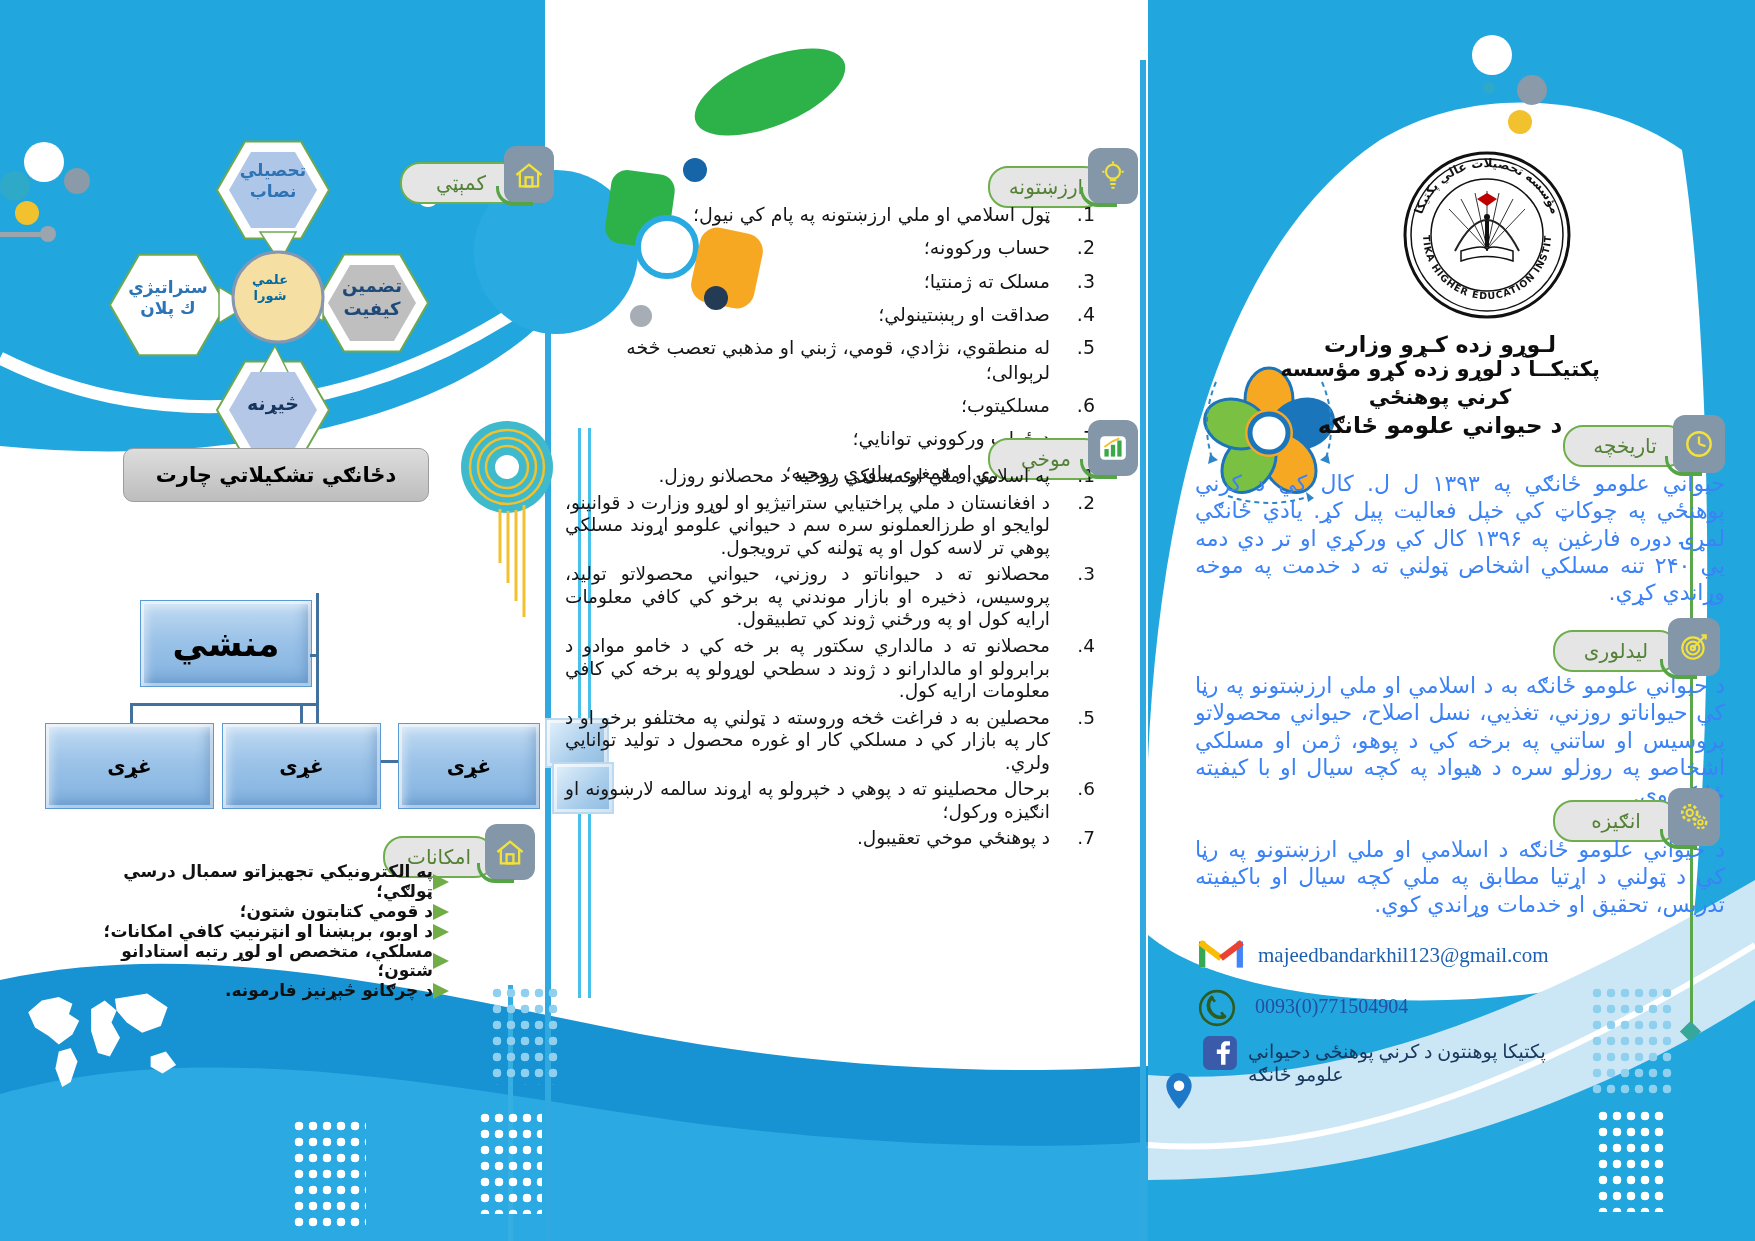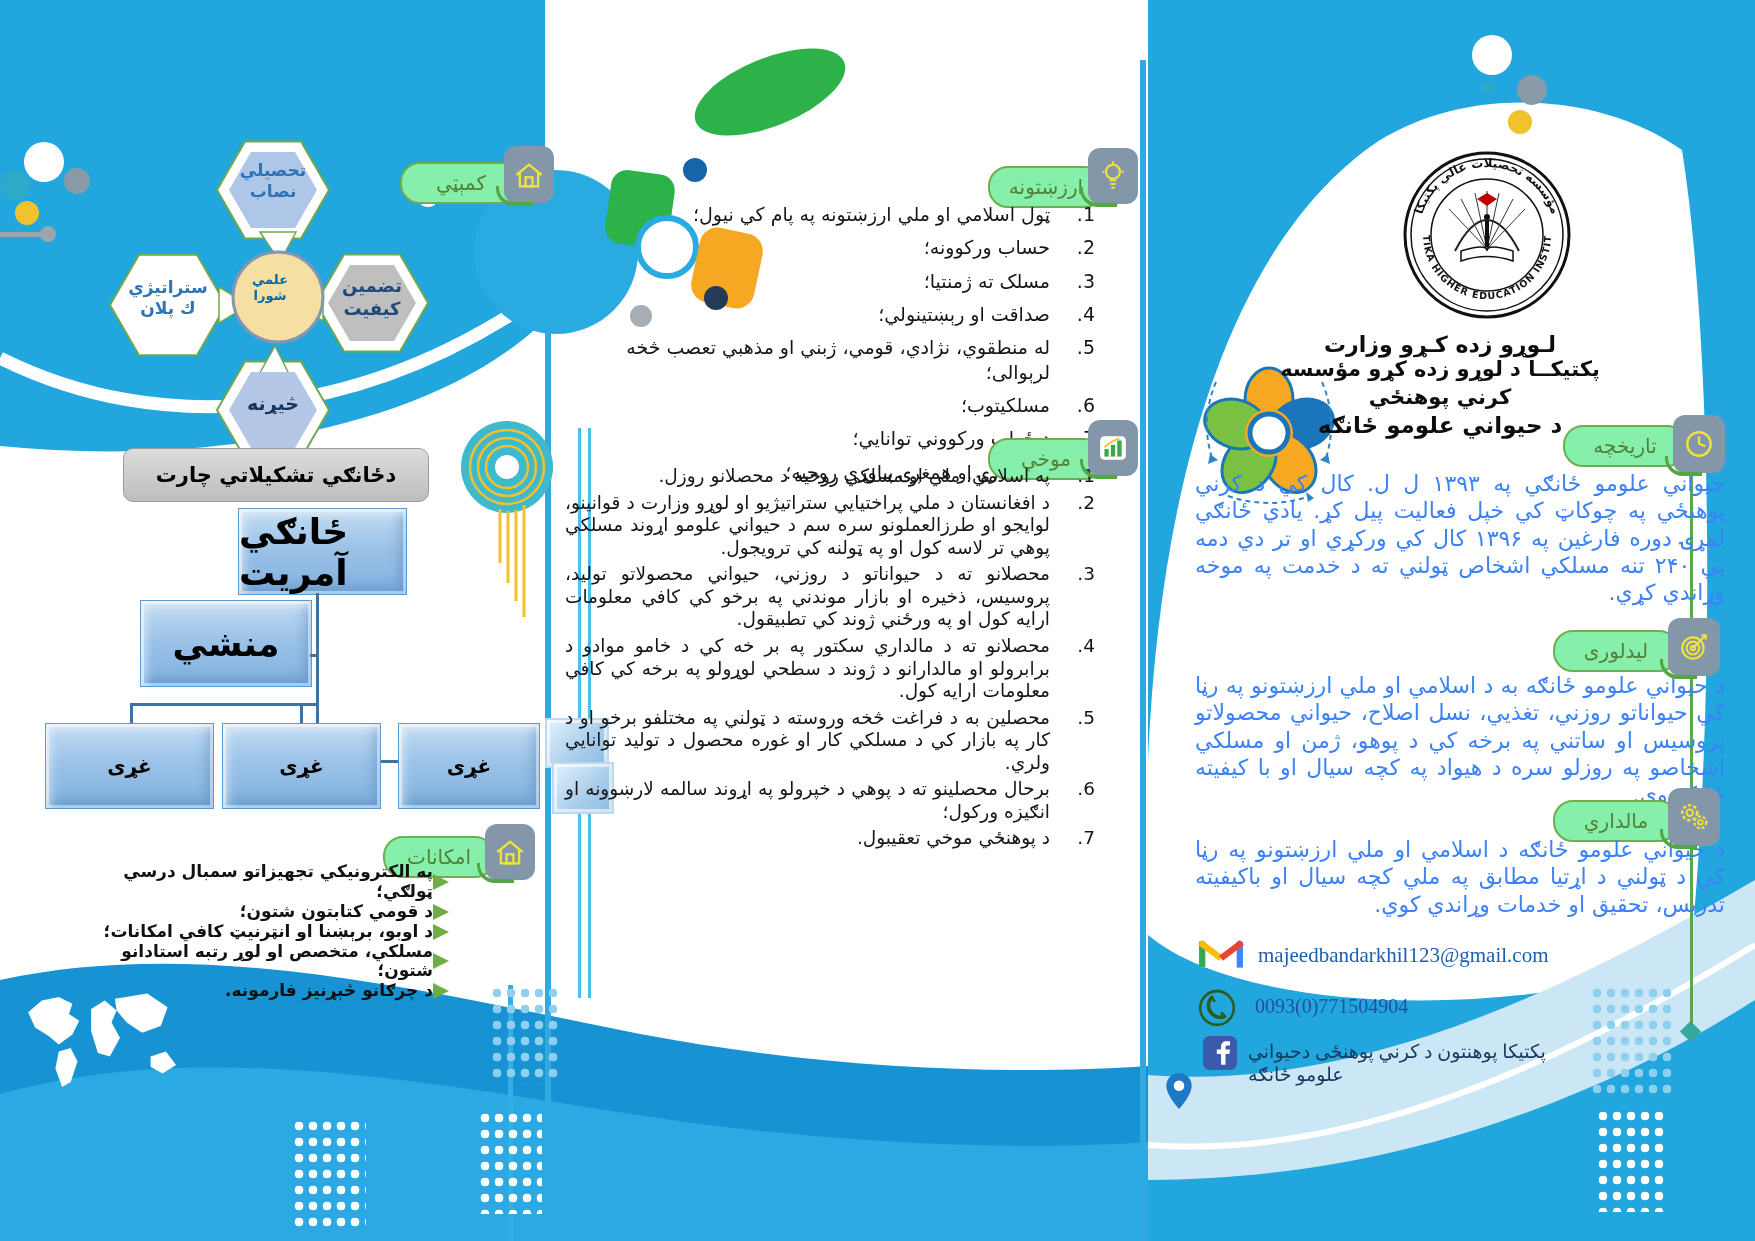--- a/index.html
+++ b/index.html
@@ -2,21 +2,21 @@
 <html><head>
 <meta charset="utf-8">
 <style>
   html,body{margin:0;padding:0;background:#e8e8e8;}
   .page{position:relative;width:1755px;height:1241px;background:#fff;overflow:hidden;
         font-family:"DejaVu Sans",sans-serif;}
   .abs{position:absolute;}
   .rtl{direction:rtl;}
   
   .badge{position:absolute;}
-  .badge .pill{position:absolute;background:#86efac;border:2px solid #6FAE4C;border-radius:20px;
+  .badge .pill{position:absolute;background:#e5e5e5;border:2px solid #6FAE4C;border-radius:20px;
         display:flex;align-items:center;justify-content:center;color:#538135;font-size:20px;}
   .badge .blob{position:absolute;background:#8497A9;border-radius:12px;display:flex;
         align-items:center;justify-content:center;z-index:3;}
   .badge .blob:after{content:"";position:absolute;left:-8px;bottom:-3px;width:34px;height:16px;
         border-bottom:4px solid #55A446;border-left:3px solid #55A446;border-radius:0 0 0 18px;}
   
   .nlist{position:absolute;direction:rtl;color:#161616;}
   .nli{display:flex;gap:13px;}
   .nli .num{flex:0 0 32px;text-align:right;}
   .nli .txt{flex:1;text-align:justify;}
@@ -160,21 +160,20 @@
     <circle cx="55" cy="62" r="12" fill="#ffffff"></circle>
     <g stroke="#F2C12E" stroke-width="3">
       <line x1="48" y1="104" x2="48" y2="158"></line>
         <line x1="56" y1="106" x2="56" y2="178"></line>
       <line x1="64" y1="105" x2="64" y2="196"></line>
         <line x1="72" y1="100" x2="72" y2="212"></line>
     </g>
   </svg>
 
   <div class="gtitle" style="left:123px;top:448px;width:304px;height:52px;">دځانګي تشكيلاتي چارت</div>
-  <div class="obox" style="left:238px;top:508px;width:167px;height:85px;font-size:36px;font-weight:bold;">ځانګي آمريت</div>
   <div class="obox" style="left:140px;top:600px;width:170px;height:85px;font-size:35px;font-weight:bold;">منشي</div>
   <div class="conn" style="left:316px;top:593px;width:2.5px;height:170px;"></div>
   <div class="conn" style="left:310px;top:654px;width:7px;height:2.5px;"></div>
   <div class="conn" style="left:130px;top:703px;width:188px;height:2.5px;"></div>
   <div class="conn" style="left:130px;top:703px;width:2.5px;height:20px;"></div>
   <div class="conn" style="left:300px;top:703px;width:2.5px;height:20px;"></div>
   <div class="conn" style="left:316px;top:760px;width:84px;height:2.5px;"></div>
   <div class="obox" style="left:45px;top:723px;width:167px;height:84px;font-size:20px;font-weight:bold;">غړی</div>
   <div class="obox" style="left:222px;top:723px;width:157px;height:84px;font-size:20px;font-weight:bold;">غړی</div>
   <div class="obox" style="left:398px;top:723px;width:140px;height:84px;font-size:20px;font-weight:bold;">غړی</div>
@@ -399,21 +398,21 @@
           <circle cx="14" cy="16" r="6"></circle>
           <circle cx="14" cy="16" r="2"></circle>
         <path d="M14,16 L26,4 M22,4 h4 v4"></path>
       </svg>
     </div>
   </div>
   <div class="para" style="left:1195px;top:672px;width:530px;">د حيواني علومو ځانګه به د اسلامي او ملي ارزښتونو په رڼا كي حيواناتو روزني، تغذيي، نسل اصلاح، حيواني محصولاتو پروسيس او ساتني په برخه كي د پوهو، ژمن او مسلكي اشخاصو په روزلو سره د هيواد په كچه سيال او با كيفيته ځانګه وي.</div>
 
   <div class="badge" style="left:1553px;top:788px;width:167px;height:60px;">
     <div class="pill" style="left:0;top:12px;width:122px;height:38px;">
-        <span>مالداري</span>
+        <span>انګيزه</span>
       </div>
     <div class="blob" style="right:0;top:0;width:52px;height:58px;">
       <svg width="32" height="32" viewBox="0 0 30 30" fill="none" stroke="#F2E23A">
         <circle cx="11" cy="11" r="7" stroke-width="2.5" stroke-dasharray="3 2.2"></circle>
           <circle cx="11" cy="11" r="3" stroke-width="1.8"></circle>
         <circle cx="21" cy="20" r="5.5" stroke-width="2.2" stroke-dasharray="2.6 2"></circle>
           <circle cx="21" cy="20" r="2.2" stroke-width="1.6"></circle>
       </svg>
     </div>
   </div>

